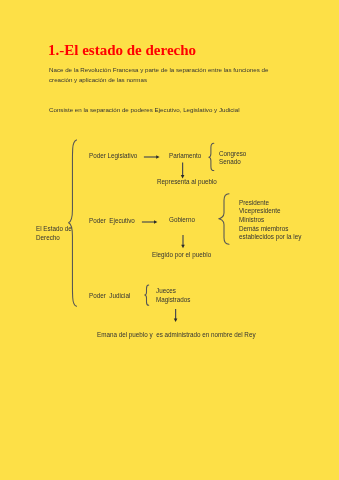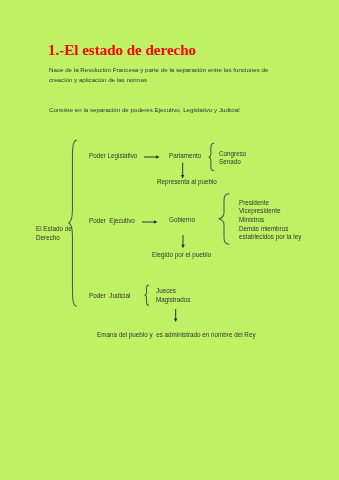--- a/index.html
+++ b/index.html
@@ -1,19 +1,19 @@
 <!DOCTYPE html>
 <html><head>
 <meta charset="utf-8">
 <title>1.-El estado de derecho</title>
 <style>
   html,body{margin:0;padding:0;background:#ffffff;}
   body{width:339px;height:480px;overflow:hidden;
        font-family:"Liberation Sans",sans-serif;color:#333333;}
-  .page{position:relative;width:339px;height:480px;background:#bef264;overflow:hidden;}
+  .page{position:relative;width:339px;height:480px;background:#fde047;overflow:hidden;}
 
   
   .title{position:absolute;will-change:transform;left:48px;top:43px;
          font-family:"Liberation Serif",serif;font-weight:bold;
          font-size:15px;line-height:15px;color:#ff0000;white-space:nowrap;}
 
   .body-text{position:absolute;will-change:transform;
              font-size:6.2px;line-height:10px;color:#333333;}
   .p1{left:49px;top:64.8px;width:230px;}
   .p2{left:49px;top:105.2px;width:240px;}

